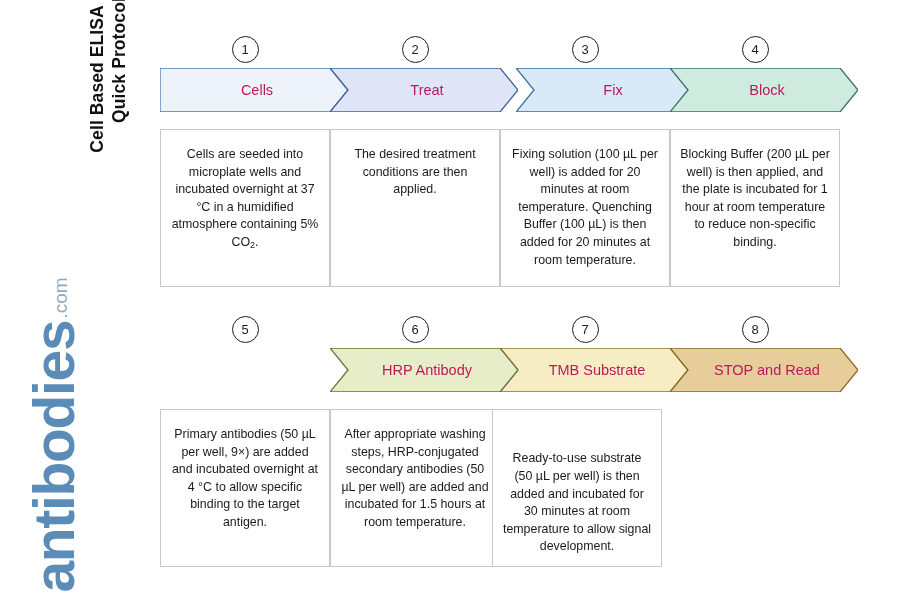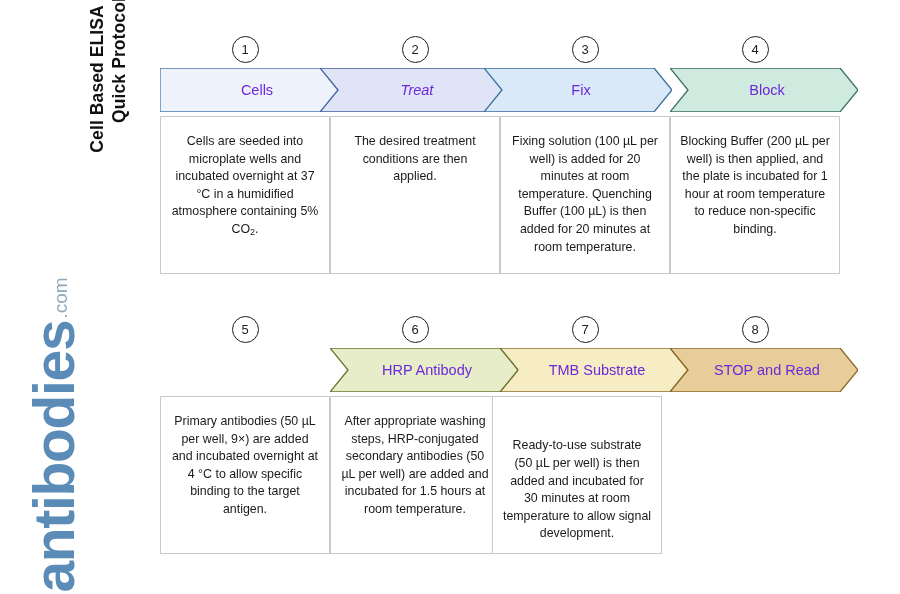--- a/index.html
+++ b/index.html
@@ -57,27 +57,27 @@
     font-size:13px;color:#1d1d1d;line-height:1;
     box-sizing:border-box;
   }
 
   
   .arrows{position:relative;height:44px;width:680px;}
   .arrow{
     position:absolute;top:0;height:44px;
     display:flex;align-items:center;justify-content:center;
     box-sizing:border-box;
-    font-size:14.5px;color:#6d28d9;
+    font-size:14.5px;color:#be185d;
   }
   .arrow span{position:relative;z-index:2;padding-left:6px;}
   .arrow svg{position:absolute;left:0;top:0;}
 
   
-  .boxes{position:relative;width:556px;height:158px;margin-top:4px;}
+  .boxes{position:relative;width:556px;height:158px;margin-top:17px;}
   .tbox{
     position:absolute;top:0;height:158px;
     background:#ffffff;
     border:1px solid #c9c9c9;
     box-sizing:border-box;
     display:flex;align-items:flex-start;justify-content:center;
     padding:16px 9px 10px 9px;
   }
   .tbox p{
     margin:0;font-size:12.4px;line-height:1.42;
@@ -105,27 +105,27 @@
         <div class="badge" style="left: 411.5px;">3</div>
         <div class="badge" style="left: 581.5px;">4</div>
       </div>
     <div class="arrows">
         <div class="arrow" style="left: 0px; width: 188px;">
           <svg width="188" height="44">
             <path d="M0,0 L0,44 L170,44 L188,22 L170,0 Z" fill="#eef3fb" stroke="#4a7ab0" stroke-width="1.3" stroke-linejoin="miter"></path>
           </svg>
           <span>Cells</span>
         </div>
-        <div class="arrow" style="left: 160px; width: 188px; font-style: italic;">
+        <div class="arrow" style="left: 170px; width: 188px;">
           <svg width="188" height="44">
             <path d="M0,0 L18,22 L0,44 L170,44 L188,22 L170,0 Z" fill="#dfe5f7" stroke="#3f5fa3" stroke-width="1.3" stroke-linejoin="miter"></path>
           </svg>
           <span>Treat</span>
         </div>
-        <div class="arrow" style="left: 324px; width: 188px;">
+        <div class="arrow" style="left: 356px; width: 188px;">
           <svg width="188" height="44">
             <path d="M0,0 L18,22 L0,44 L170,44 L188,22 L170,0 Z" fill="#d9e9f7" stroke="#3a6f9e" stroke-width="1.3" stroke-linejoin="miter"></path>
           </svg>
           <span>Fix</span>
         </div>
         <div class="arrow" style="left: 510px; width: 188px;">
           <svg width="188" height="44">
             <path d="M0,0 L18,22 L0,44 L170,44 L188,22 L170,0 Z" fill="#cfeade" stroke="#3d6f63" stroke-width="1.3" stroke-linejoin="miter"></path>
           </svg>
           <span>Block</span>

